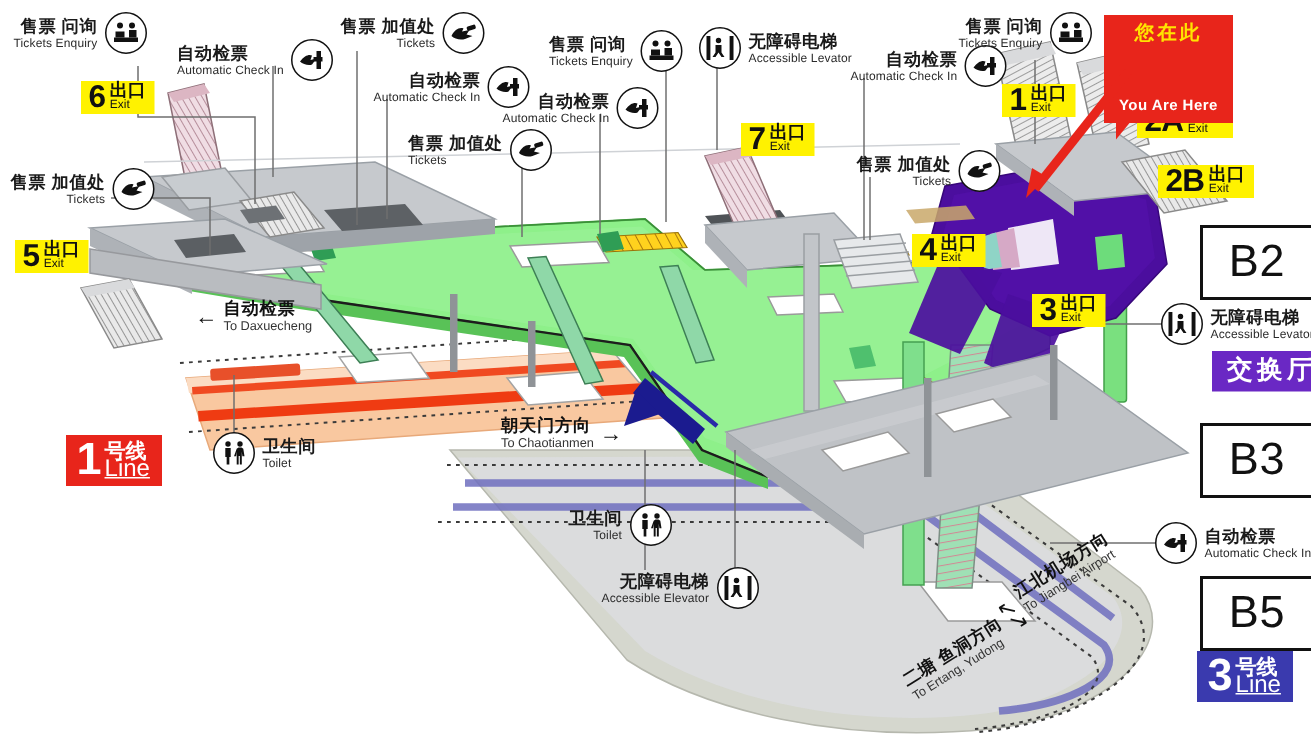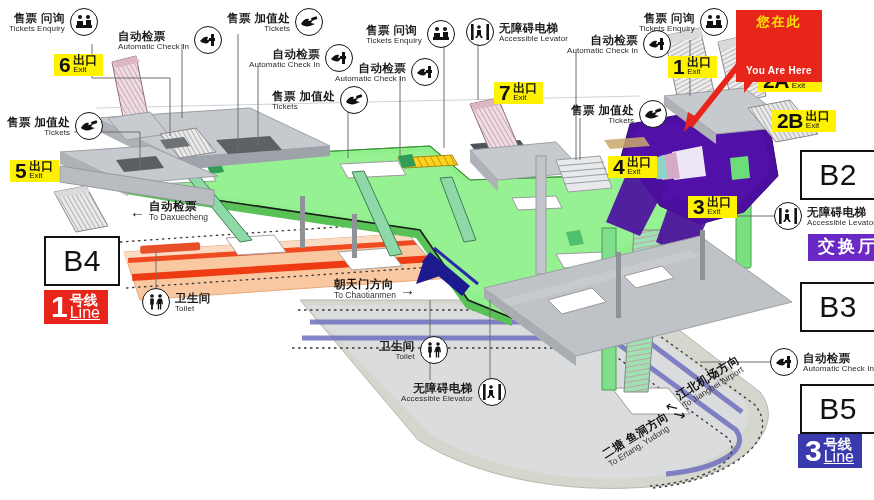--- a/index.html
+++ b/index.html
@@ -644,23 +644,20 @@
   <div class="ov hall" style="left:764px;top:234px;margin-left:44px;">
     <span>交换厅</span>
   </div>
 
   <div class="ov lvl-box" style="left:800px;top:150px;">
     <span>B2</span>
   </div>
   <div class="ov lvl-box" style="left:800px;top:282px;">
     <span>B3</span>
   </div>
-  <div class="ov lvl-box" style="left:44px;top:236px;">
-    <span>B4</span>
-  </div>
   <div class="ov lvl-box" style="left:800px;top:384px;">
     <span>B5</span>
   </div>
 
   <div class="ov line-badge" style="left:44px;top:290px;background:#e8251b;">
     <span class="n">1</span>
     <span class="w">
       <span class="cn">号线</span>
       <span class="en">Line</span>
     </span>

